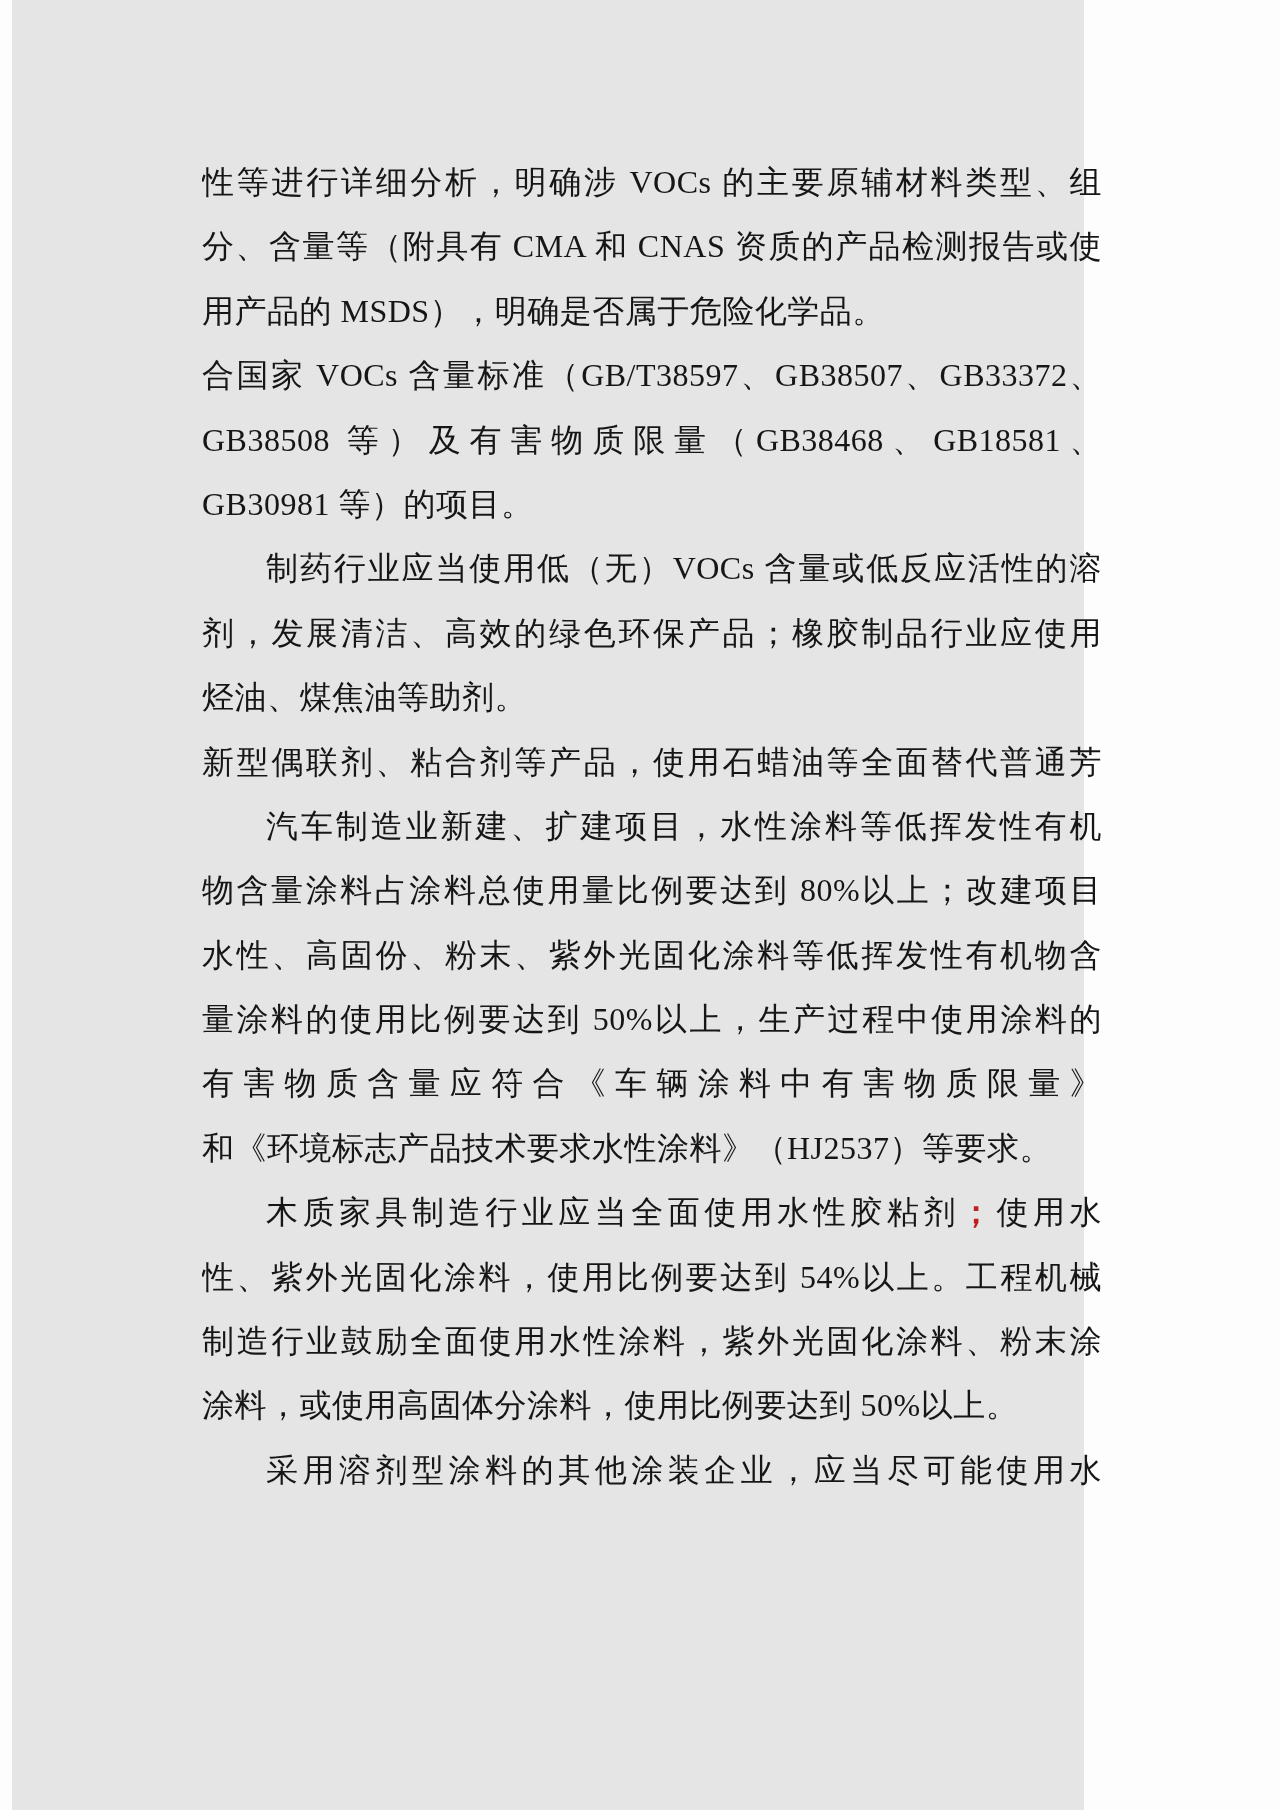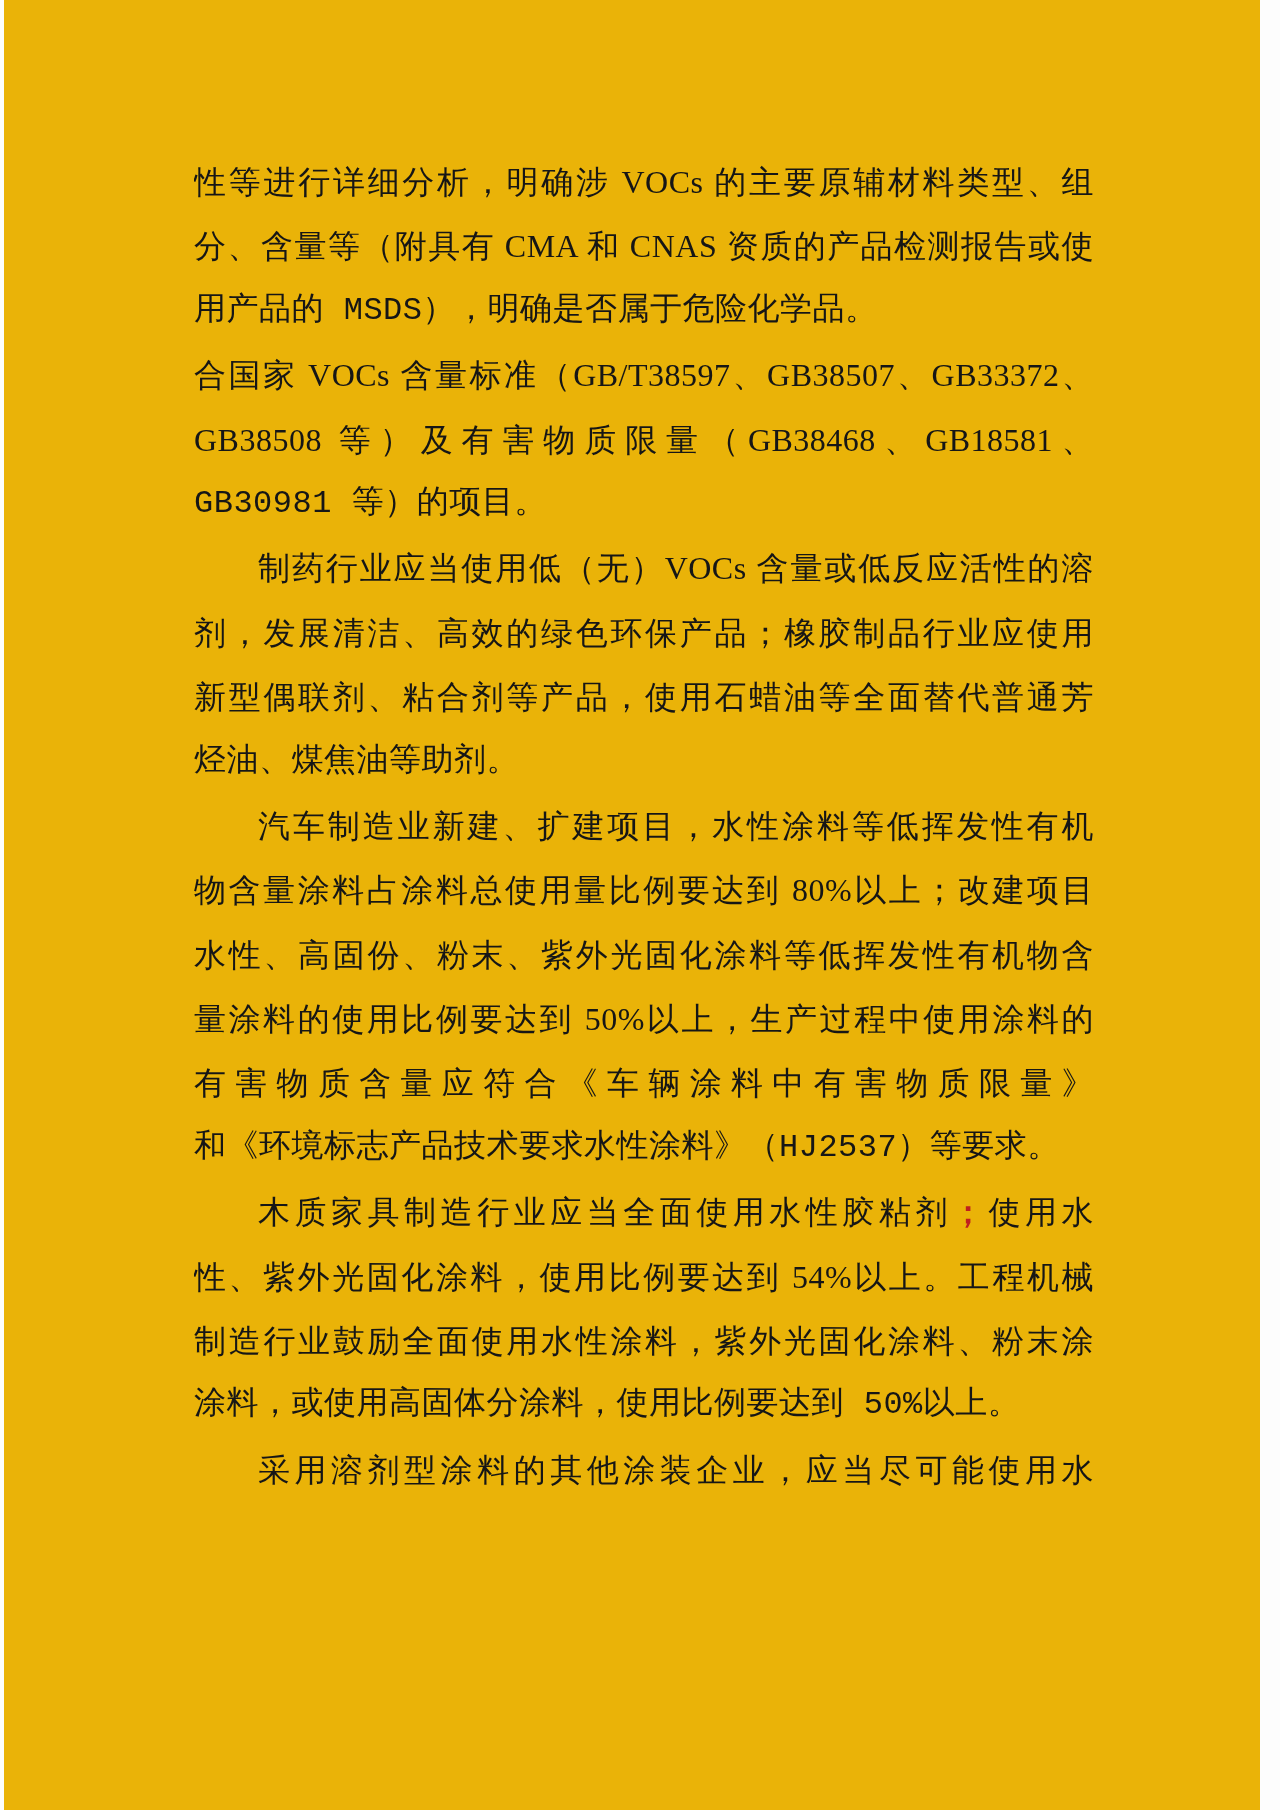--- a/index.html
+++ b/index.html
@@ -9,46 +9,45 @@
   body {
     width: 1280px;
     height: 1810px;
     background: #fdfdfd;
     position: relative;
     overflow: hidden;
     font-family: "Liberation Serif", "DejaVu Serif", serif;
   }
   .doc-page {
     position: absolute;
-    left: 4px;
+    left: 12px;
     top: 0;
-    width: 1256px;
+    width: 1072px;
     height: 1810px;
-    background: #eab308;
+    background: #e5e5e5;
   }
   .doc-body {
     position: absolute;
     left: 190px;
     top: 150px;
     width: 900px;
     color: #161616;
   }
   .line {
     height: 64.4px;
     line-height: 64.4px;
     font-size: 32px;
     letter-spacing: 0.5px;
     text-align: justify;
     text-align-last: justify;
     white-space: normal;
     overflow: hidden;
   }
   .line.para-end {
     text-align-last: left;
-    font-family: Liberation Mono, monospace;
   }
   .line.indent {
     text-indent: 2em;
   }
   .highlight {
     color: var(--highlight-color, #bf1f1f);
     font-weight: bold;
   }
 </style>
 </head>
@@ -57,22 +56,22 @@
 <div class="doc-page">
   <div class="doc-body" style="color: rgb(22, 22, 22);">
       <div class="line"><span>性等进行详细分析，明确涉 VOCs 的主要原辅材料类型、组</span></div>
       <div class="line"><span>分、含量等（附具有 CMA 和 CNAS 资质的产品检测报告或使</span></div>
       <div class="line para-end"><span>用产品的 MSDS），明确是否属于危险化学品。</span></div>
       <div class="line"><span>合国家 VOCs 含量标准（GB/T38597、GB38507、GB33372、</span></div>
       <div class="line"><span>GB38508 等）及有害物质限量（GB38468、GB18581、GB24409、</span></div>
       <div class="line para-end"><span>GB30981 等）的项目。</span></div>
       <div class="line indent"><span>制药行业应当使用低（无）VOCs 含量或低反应活性的溶</span></div>
       <div class="line"><span>剂，发展清洁、高效的绿色环保产品；橡胶制品行业应使用</span></div>
+      <div class="line para-end"><span>烃油、煤焦油等助剂。</span></div>
       <div class="line"><span>新型偶联剂、粘合剂等产品，使用石蜡油等全面替代普通芳</span></div>
-      <div class="line para-end"><span>烃油、煤焦油等助剂。</span></div>
       <div class="line indent"><span>汽车制造业新建、扩建项目，水性涂料等低挥发性有机</span></div>
       <div class="line"><span>物含量涂料占涂料总使用量比例要达到 80%以上；改建项目</span></div>
       <div class="line"><span>水性、高固份、粉末、紫外光固化涂料等低挥发性有机物含</span></div>
       <div class="line"><span>量涂料的使用比例要达到 50%以上，生产过程中使用涂料的</span></div>
       <div class="line"><span>有害物质含量应符合《车辆涂料中有害物质限量》（GB24409）</span></div>
       <div class="line para-end"><span>和《环境标志产品技术要求水性涂料》（HJ2537）等要求。</span></div>
       <div class="line indent"><span>木质家具制造行业应当全面使用水性胶粘剂</span><span class="highlight">；</span><span>使用水</span></div>
       <div class="line"><span>性、紫外光固化涂料，使用比例要达到 54%以上。工程机械</span></div>
       <div class="line"><span>制造行业鼓励全面使用水性涂料，紫外光固化涂料、粉末涂</span></div>
       <div class="line para-end"><span>涂料，或使用高固体分涂料，使用比例要达到 50%以上。</span></div>

